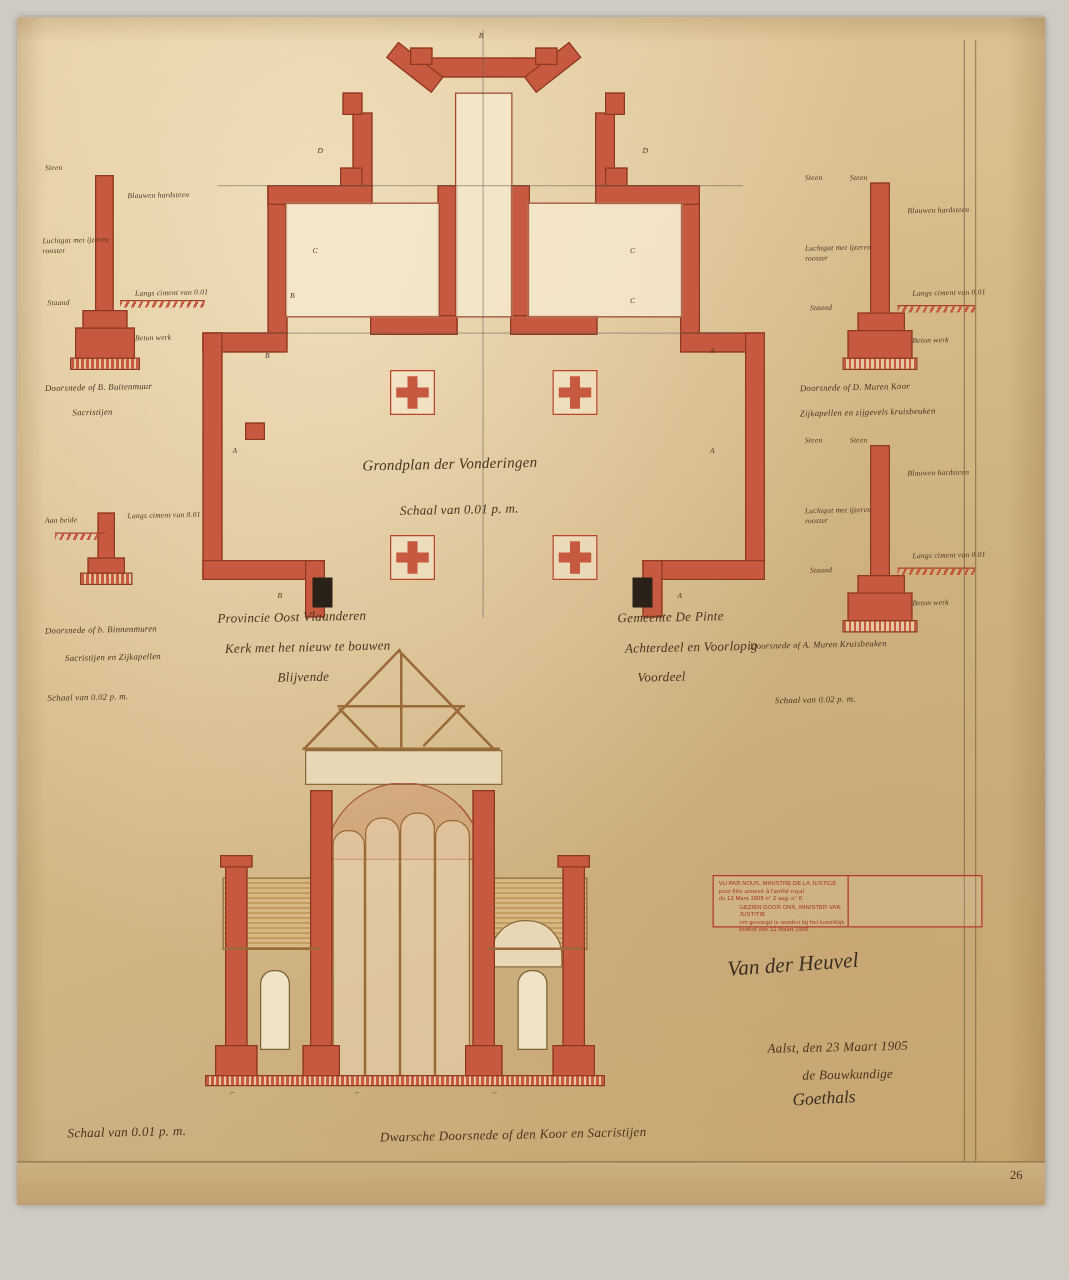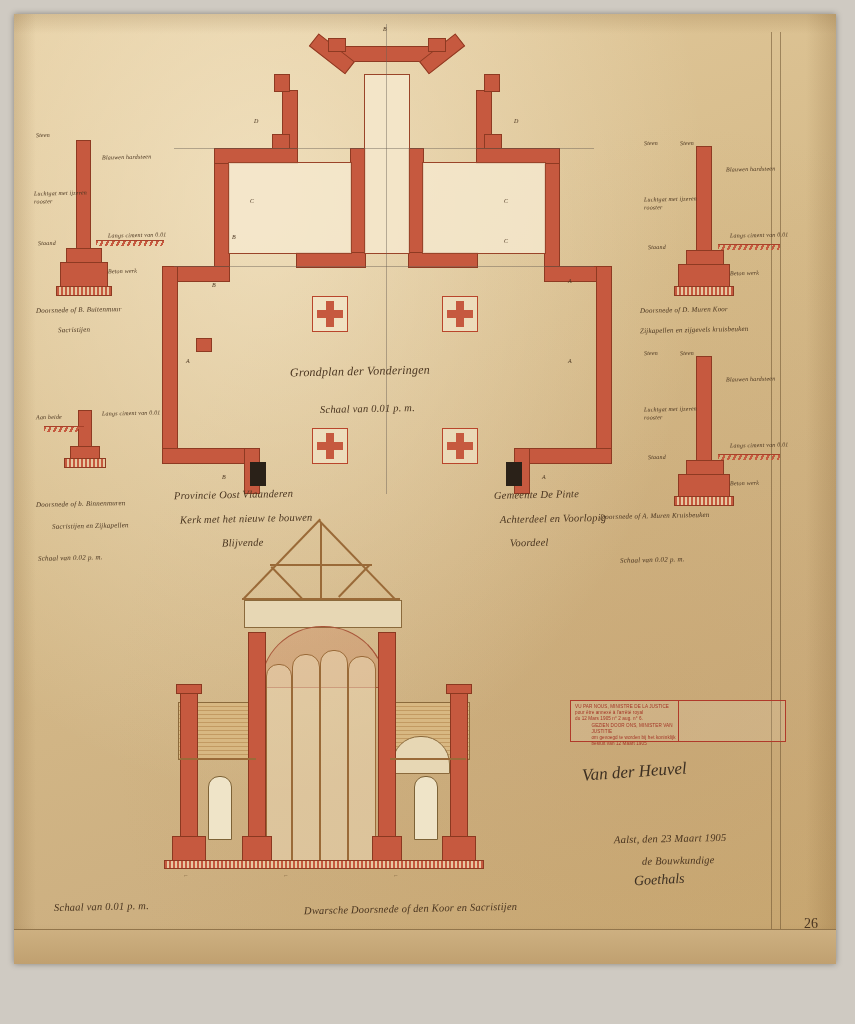--- a/index.html
+++ b/index.html
@@ -103,21 +103,21 @@
     position:absolute;
     color:#3c2f22;
     font-family:"Liberation Serif", serif;
     font-style:italic;
     font-size:17px;
     transform:rotate(-4deg);
     white-space:nowrap;
   }
   .sig.small{font-size:14px;transform:rotate(-3deg);}
   .pencil{position:absolute;background:#6b6054;opacity:.45;}
-  .cornernum{position:absolute;right:18px;bottom:32px;font-size:14px;color:#4a3520;font-family:"Liberation Serif",serif;text-align:right;}
+  .cornernum{position:absolute;right:18px;bottom:18px;font-size:10px;color:#4a3520;font-family:"Liberation Serif",serif;text-align:right;}
 </style>
 </head>
 <body>
 
 <div id="sheet">
 
   <div class="frameline" style="left:757px;top:18px;width:1px;height:900px;"></div>
   <div class="frameline" style="left:766px;top:18px;width:1px;height:900px;"></div>
   <div class="frameline" style="left:6px;top:918px;width:760px;height:1px;"></div>
 

